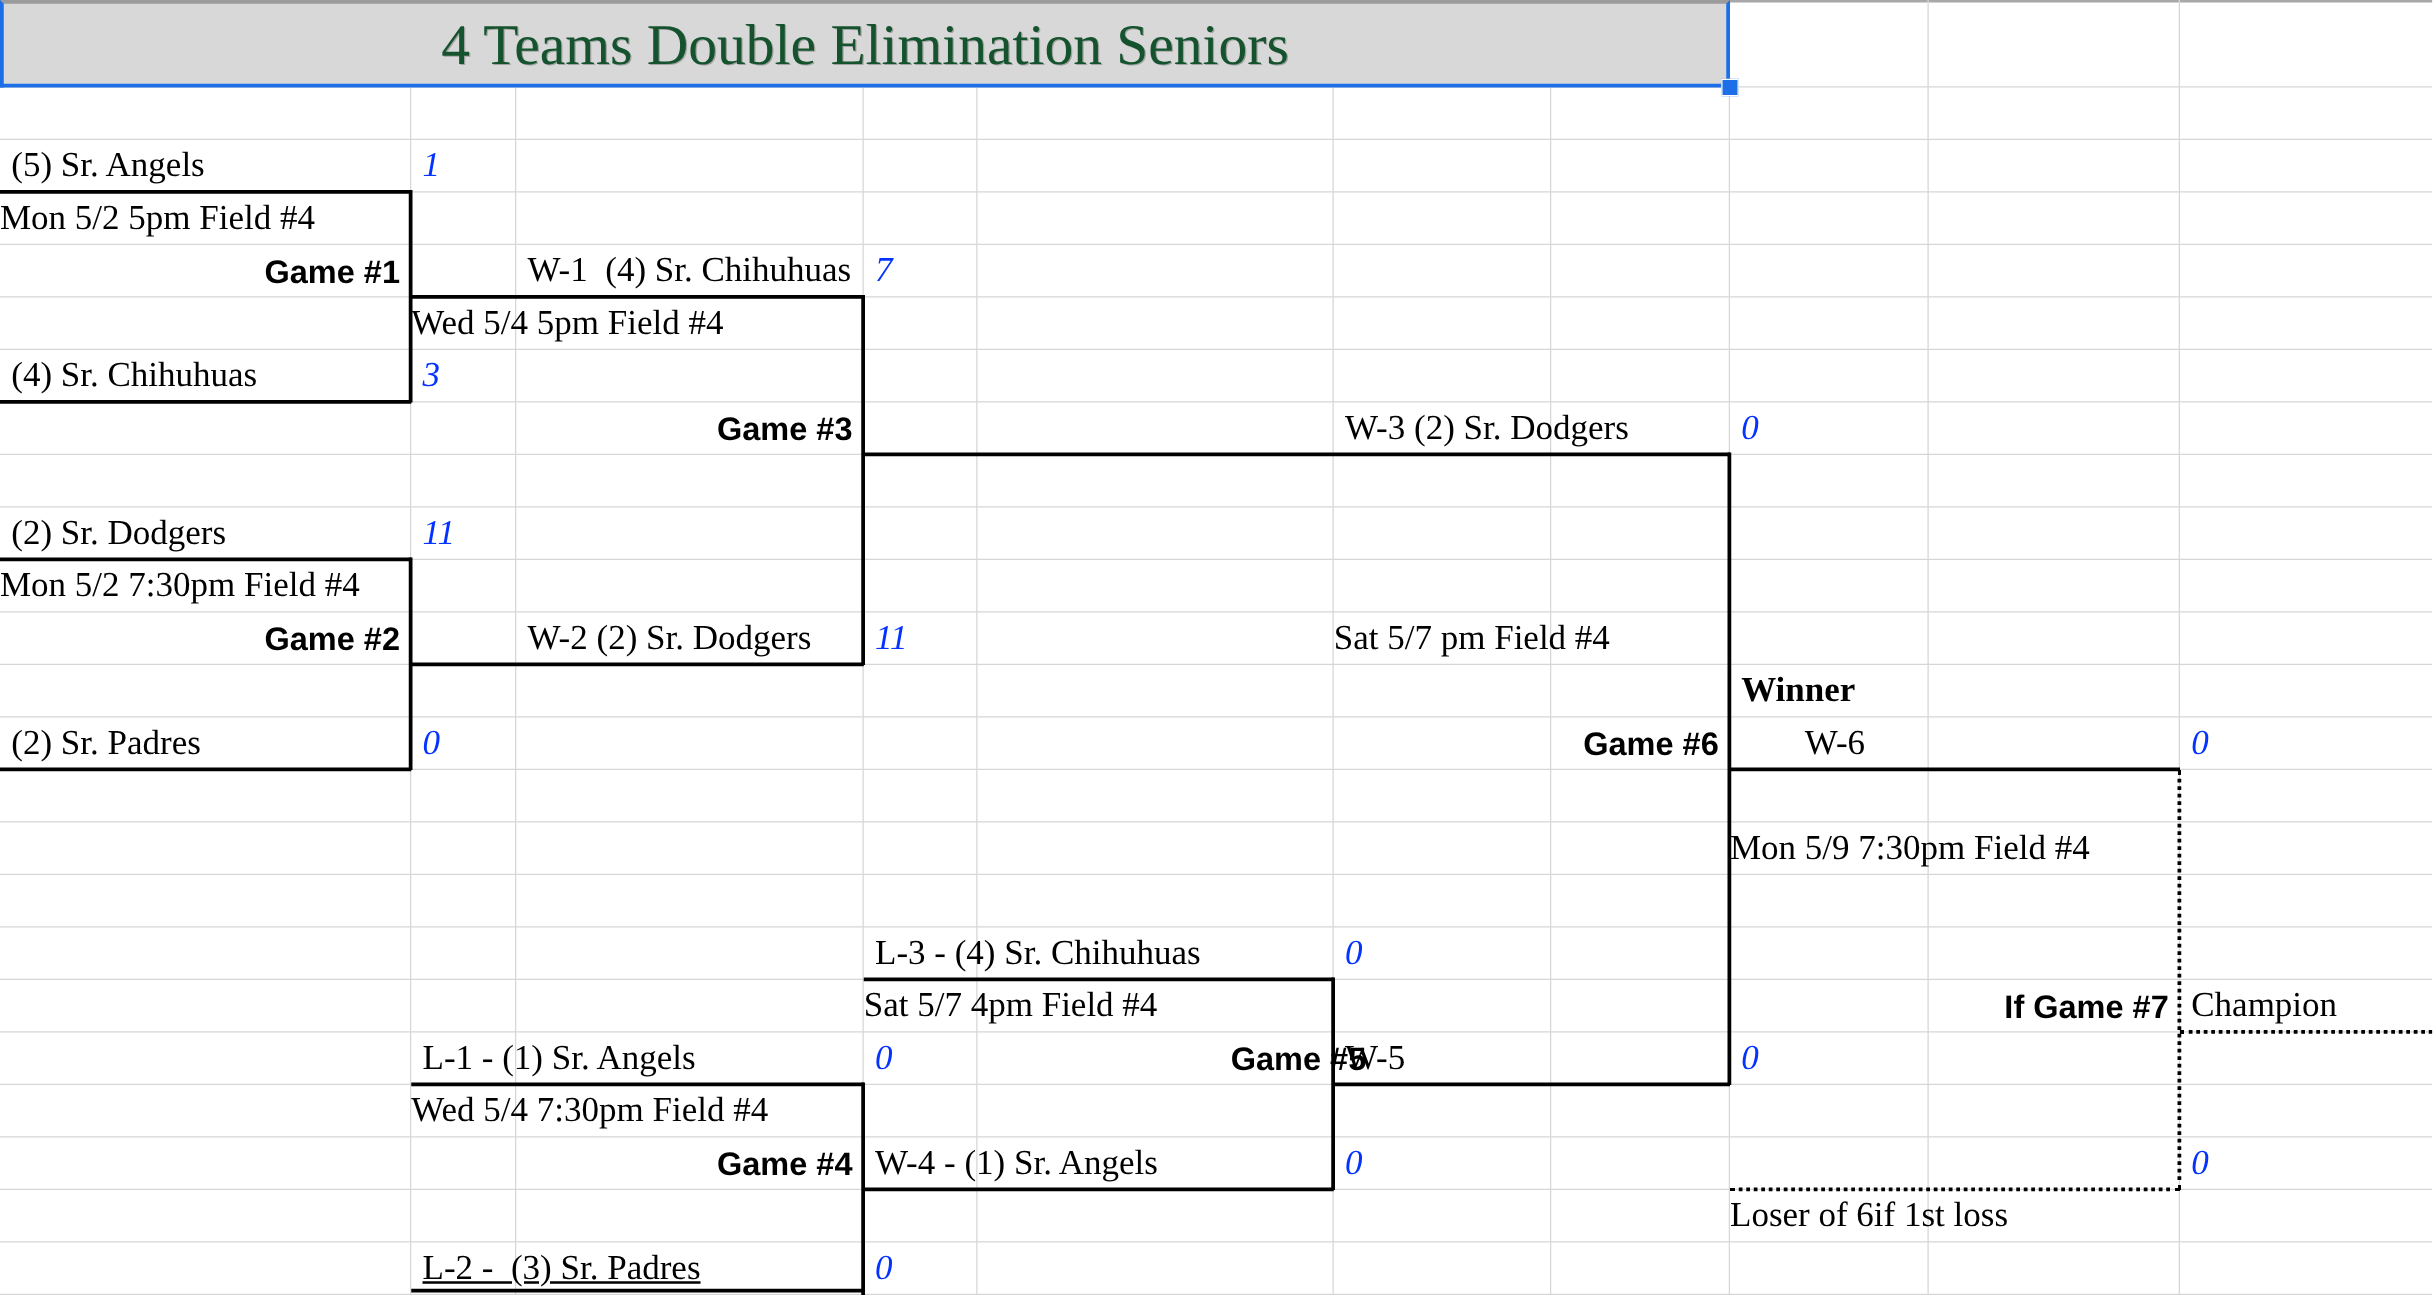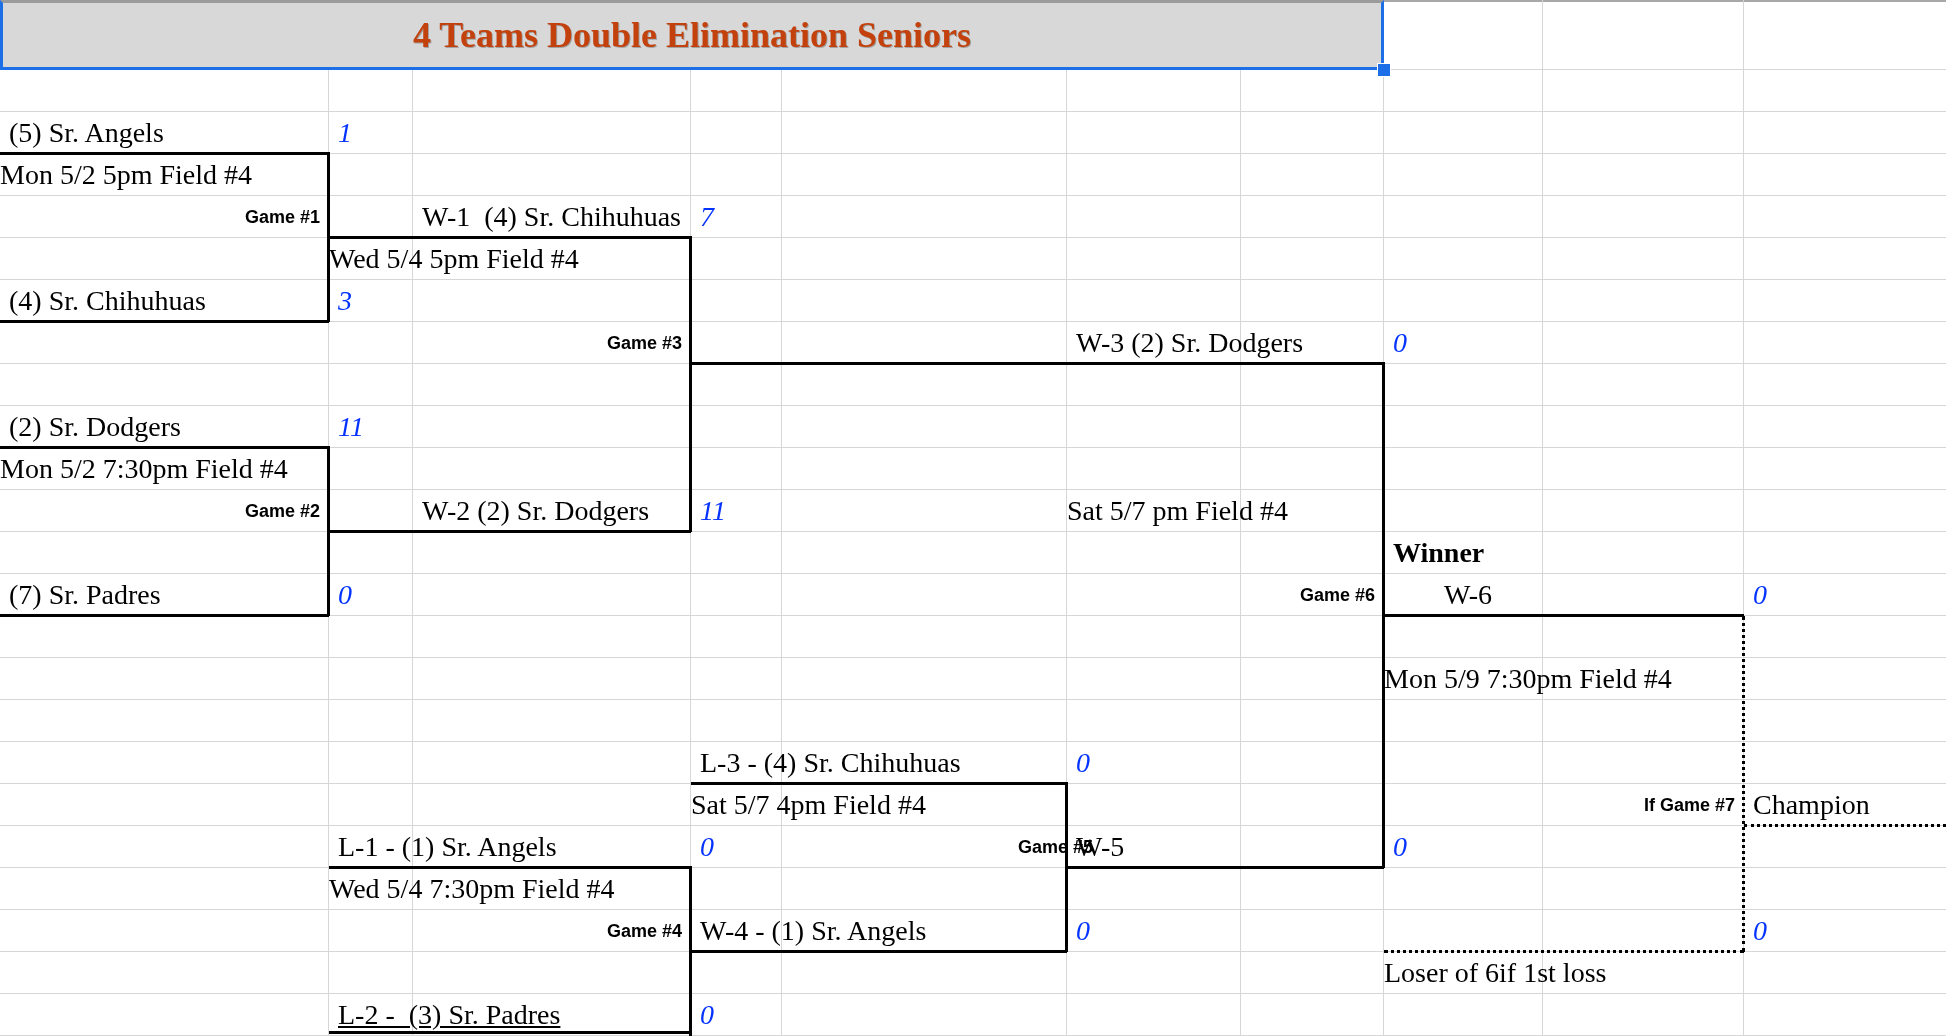--- a/index.html
+++ b/index.html
@@ -16,31 +16,31 @@
   .dot-h{border-top:3px dotted #000;height:0;}
   .dot-v{border-left:3px dotted #000;width:0;}
   .cell{
     position:absolute;height:42px;line-height:42px;
     font-size:28px;color:#000;white-space:pre;overflow:visible;
   }
   .al-left{text-align:left;padding-left:9px;box-sizing:border-box;}
   .al-center{text-align:left;}
   .al-right{text-align:right;padding-right:9px;box-sizing:border-box;}
   .st-score{color:#0433ff;font-style:italic;}
-  .st-game{font-family:"Liberation Sans",sans-serif;font-weight:bold;font-size:18px;}
+  .st-game{font-family:"Liberation Sans",sans-serif;font-weight:bold;font-size:26px;}
   .title-cell{
     position:absolute;left:0;top:0;width:1384px;height:70px;
     background:#d8d8d8;box-sizing:border-box;
     border-left:3px solid #1d6fe8;border-right:3px solid #1d6fe8;
     border-bottom:3px solid #1d6fe8;border-top:3px solid #9b9b9b;
     display:flex;align-items:center;justify-content:center;
   }
   .title-text{
-    font-family:"Liberation Serif",serif;font-weight:bold;
-    font-size:36px;color:#c2410c;letter-spacing:0px;
+    font-family:"Liberation Serif",serif;font-weight:normal;
+    font-size:46px;color:#14532d;letter-spacing:0px;
     text-shadow:1px 1px 0 rgba(0,0,0,0.25);
   }
   .handle{
     position:absolute;left:1377px;top:63px;width:14px;height:14px;
     background:#1d6fe8;border:1px solid #ffffff;box-sizing:border-box;
   }
   .topedge{position:absolute;left:0;top:0;width:1946px;height:2px;background:#a8a8a8;}
 </style>
 </head>
 <body>
@@ -124,21 +124,21 @@
       <div class="cell al-left" style="left: 1067px; width: 174px; top: 322px;">W-3 (2) Sr. Dodgers</div>
       <div class="cell al-left st-score" style="left: 1384px; width: 159px; top: 322px;">0</div>
       <div class="cell al-left" style="left: 0px; width: 329px; top: 406px;">(2) Sr. Dodgers</div>
       <div class="cell al-left st-score" style="left: 329px; width: 84px; top: 406px;">11</div>
       <div class="cell al-center" style="left: 0px; width: 329px; top: 448px;">Mon 5/2 7:30pm Field #4</div>
       <div class="cell al-right st-game" style="left: 0px; width: 329px; top: 490px;">Game #2</div>
       <div class="cell al-left" style="left: 413px; width: 278px; top: 490px;">W-2 (2) Sr. Dodgers</div>
       <div class="cell al-left st-score" style="left: 691px; width: 91px; top: 490px;">11</div>
       <div class="cell al-center" style="left: 1067px; width: 317px; top: 490px;">Sat 5/7 pm Field #4</div>
       <div class="cell al-left" style="left: 1384px; width: 159px; top: 532px; font-weight: bold;">Winner</div>
-      <div class="cell al-left" style="left: 0px; width: 329px; top: 574px;">(7) Sr. Padres</div>
+      <div class="cell al-left" style="left: 0px; width: 329px; top: 574px;">(2) Sr. Padres</div>
       <div class="cell al-left st-score" style="left: 329px; width: 84px; top: 574px;">0</div>
       <div class="cell al-right st-game" style="left: 1241px; width: 143px; top: 574px;">Game #6</div>
       <div class="cell al-left" style="left: 1384px; width: 159px; top: 574px; text-align: center;">W-6</div>
       <div class="cell al-left st-score" style="left: 1744px; width: 202px; top: 574px;">0</div>
       <div class="cell al-center" style="left: 1384px; width: 360px; top: 658px;">Mon 5/9 7:30pm Field #4</div>
       <div class="cell al-left" style="left: 691px; width: 376px; top: 742px;">L-3 - (4) Sr. Chihuhuas</div>
       <div class="cell al-left st-score" style="left: 1067px; width: 174px; top: 742px;">0</div>
       <div class="cell al-center" style="left: 691px; width: 376px; top: 784px;">Sat 5/7 4pm Field #4</div>
       <div class="cell al-right st-game" style="left: 1543px; width: 201px; top: 784px;">If Game #7</div>
       <div class="cell al-left" style="left: 1744px; width: 202px; top: 784px;">Champion</div>

